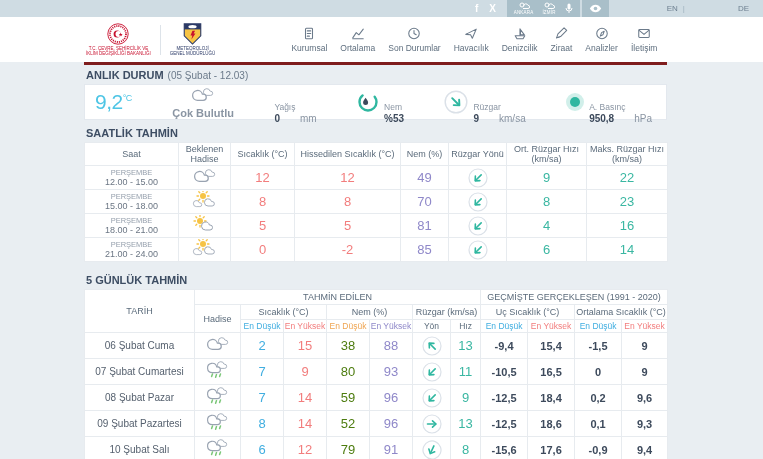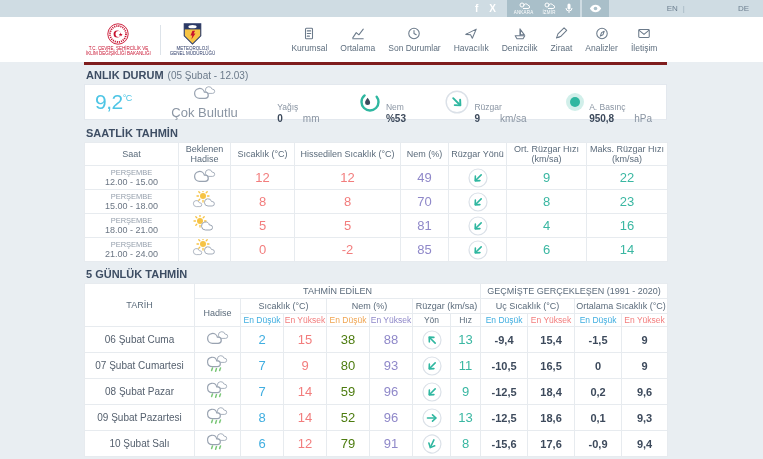--- a/index.html
+++ b/index.html
@@ -38,28 +38,28 @@
   
   .card { background:#fff; border:1px solid #e3e8ee; display:flex; align-items:center; height:36px; padding:0 14px 0 10px; margin-bottom:3px; justify-content:space-between; }
   .temp { font-size:21px; color:#4ec5e5; letter-spacing:-.5px; }
   .temp sup { font-size:9px; }
   .cgrp { display:flex; align-items:center; gap:5px; }
   .cgrp.col { flex-direction:column; gap:0; }
   .stack { display:flex; flex-direction:column; line-height:1.15; }
   .clabel { font-size:8.5px; color:#8a95a3;margin-top:24px; }
   .cval { font-size:10px; color:#3d4a5c; font-weight:bold; }
   .cval .un { font-weight:normal; color:#8a95a3;padding-left:20px; }
-  .caption { font-size:13px; color:#8a95a3; margin-top:-1px; }
+  .caption { font-size:11px; color:#8a95a3; margin-top:-1px;font-weight:bold; }
   .pdot { width:10px; height:10px; border-radius:50%; background:#2fb7a0; box-shadow:0 0 0 4px rgba(47,183,160,.22); margin:0 4px; }
 
   
   table { width:100%; border-collapse:collapse; background:#fff; table-layout:fixed; }
   th,td { border:1px solid #e7ebef; text-align:center; vertical-align:middle; }
   th { font-weight:normal; }
-  .hourly { margin-bottom:2px; }
+  .hourly { margin-bottom:8px; }
   .hourly th { font-size:9px; color:#5b6b7b; height:21px; padding:1px 2px; }
   .hourly td { height:24px; }
   .daily td { height:26px; }
   .day { font-size:7.5px; color:#96a0ad; }
   .time { font-size:9px; color:#6b7684; }
   .date-cell { font-size:10px; color:#55606e; }
   .v { font-size:13px; }
   .v-red{color:#f27d7d} .v-purple{color:#8f88c9} .v-teal{color:#3ab7a2}
   .v-blue{color:#41aee0} .v-orange{color:#4d7c0f}
   .v-dark{color:#3d4a5c;font-weight:bold;font-size:11px}

